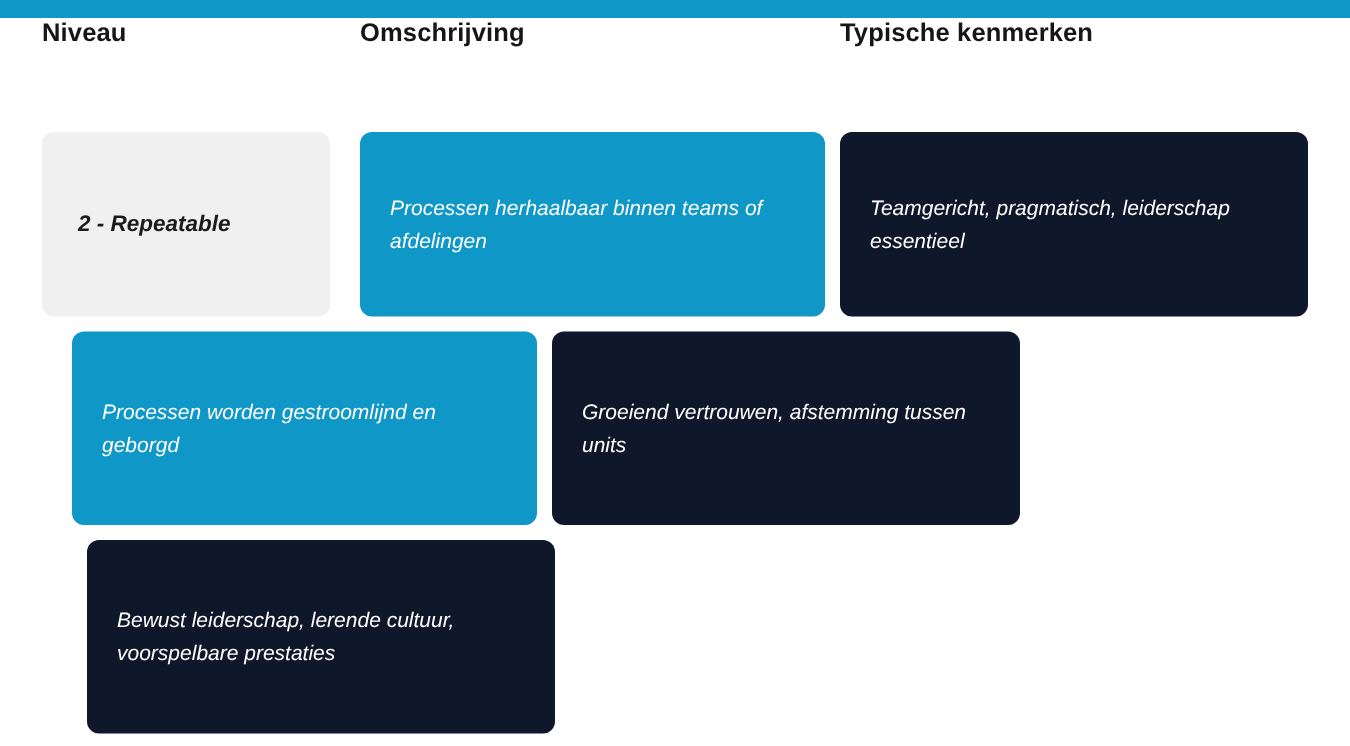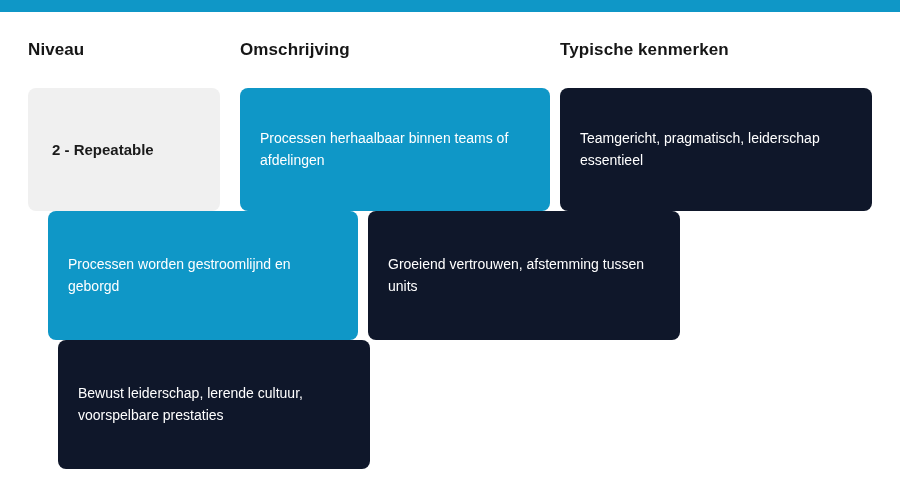--- a/index.html
+++ b/index.html
@@ -36,40 +36,40 @@
   .table {
     position: absolute;
     left: 28px;
     top: 0;
     width: 844px;
   }
 
   .header-row {
     display: flex;
     height: 76px;
-    align-items: center;
   }
 
   .col-niveau   { width: 192px; flex: 0 0 192px; }
   .col-omschr   { width: 310px; flex: 0 0 310px; }
   .col-kenmerk  { width: 312px; flex: 0 0 312px; }
 
   .gap-a { width: 20px; flex: 0 0 20px; }
   .gap-b { width: 10px; flex: 0 0 10px; }
 
   .col-header {
     font-size: 17px;
     font-weight: bold;
     color: #161616;
     letter-spacing: 0.1px;
   }
 
   .body-row {
     display: flex;
-    margin-bottom: 0;
+    margin-bottom: 10px;
+    font-style: italic;
   }
 
   .cell {
     box-sizing: border-box;
     border-radius: 8px;
     display: flex;
     align-items: center;
     min-height: 123px;
   }
 

